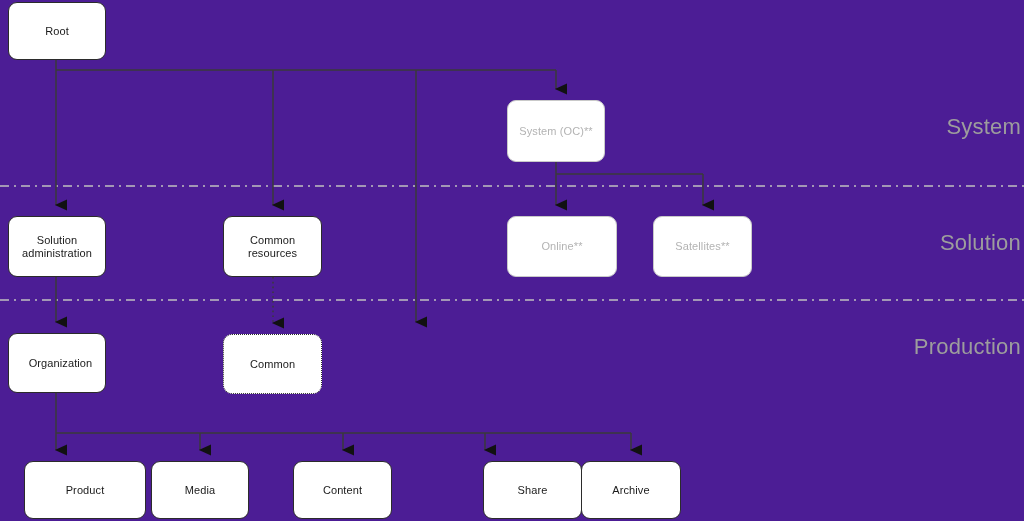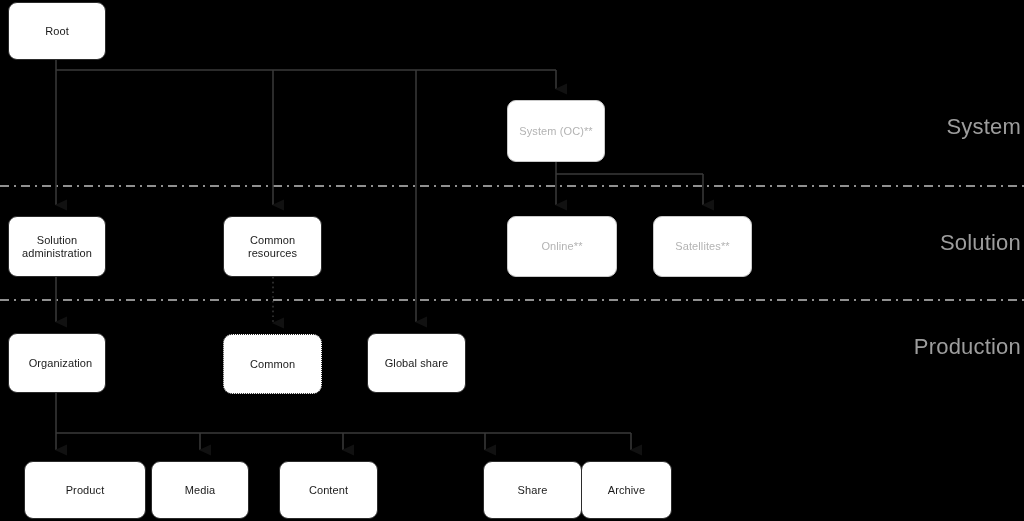--- a/index.html
+++ b/index.html
@@ -8,21 +8,21 @@
     padding: 0;
     background: #ffffff;
   }
   body {
     font-family: "Liberation Sans", sans-serif;
   }
   #canvas {
     position: relative;
     width: 1024px;
     height: 521px;
-    background: #000000;
+    background: #4c1d95;
     overflow: hidden;
   }
   #diagram-svg {
     position: absolute;
     left: 0;
     top: 0;
     width: 1024px;
     height: 521px;
   }
   .node {
@@ -145,41 +145,38 @@
   </div>
 
   <div class="node" style="left:8px;   top:333px; width:98px;  height:60px;padding-left:11px;">
     <span class="node-label">Organization</span>
   </div>
 
   <div class="node dotted" style="left:223px; top:334px; width:99px; height:60px;">
     <span class="node-label">Common</span>
   </div>
 
-  <div class="node" style="left:367px; top:333px; width:99px;  height:60px;">
-    <span class="node-label">Global share</span>
-  </div>
 
   <div class="node" style="left:24px;   top:461px; width:122px;  height:58px;justify-content:center;">
     <span class="node-label">Product</span>
   </div>
 
   <div class="node" style="left:151px; top:461px; width:98px;  height:58px;">
     <span class="node-label">Media</span>
   </div>
 
-  <div class="node" style="left:279px; top:461px; width:99px;  height:58px;">
+  <div class="node" style="left:293px; top:461px; width:99px;  height:58px;">
     <span class="node-label">Content</span>
   </div>
 
   <div class="node" style="left:435px; top:461px; width:99px;  height:58px;margin-left:48px;">
     <span class="node-label">Share</span>
   </div>
 
-  <div class="node" style="left:581px; top:461px; width:91px; height:58px;">
+  <div class="node" style="left:581px; top:461px; width:100px; height:58px;">
     <span class="node-label">Archive</span>
   </div>
 
   <div class="band-label" style="right:3px; top:110px;">System</div>
   <div class="band-label" style="right:3px; top:226px;">Solution</div>
   <div class="band-label" style="right:3px; top:330px;">Production</div>
 
 </div>
 
 </body></html>

